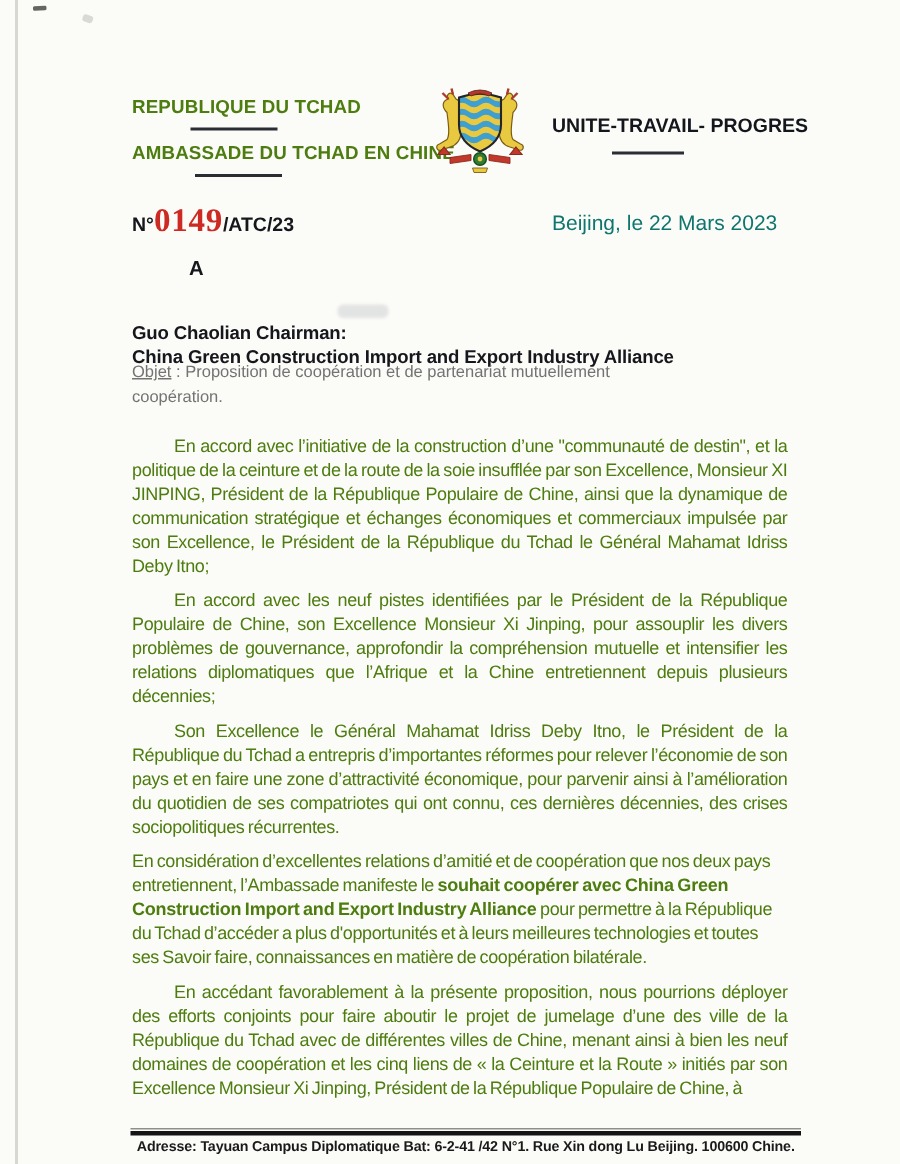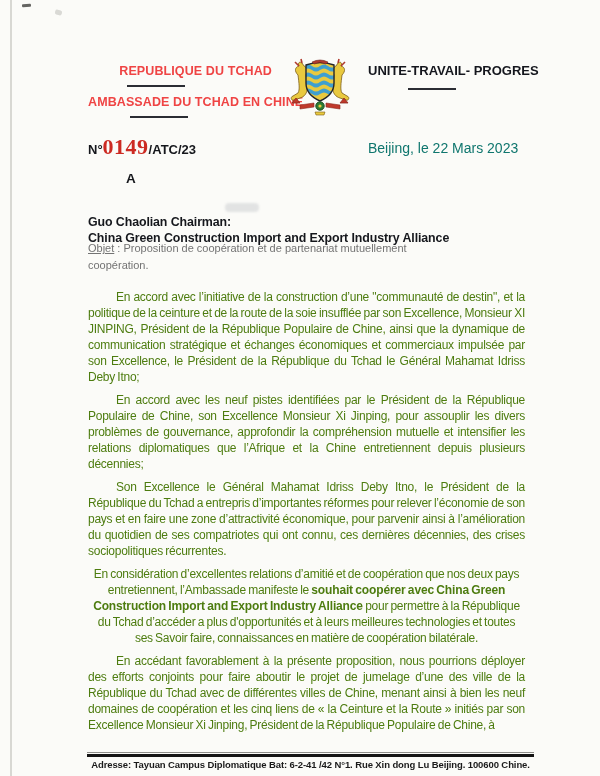--- a/index.html
+++ b/index.html
@@ -11,42 +11,42 @@
     color:#1d1f24;
   }
   
   .scan-edge{position:absolute;left:0;top:0;width:16px;height:776px;
     background:linear-gradient(to right,#c4c4bf 0px,#ececе8 3px,#f4f4f0 6px,rgba(244,244,240,0) 15px);}
   .scan-edge-line{position:absolute;left:10px;top:0;width:2px;height:776px;background:#cfcfc9;opacity:.8;}
   .mark1{position:absolute;left:22px;top:4px;width:9px;height:3px;background:#4a4a48;border-radius:1px;transform:rotate(-4deg);opacity:.85;}
   .mark2{position:absolute;left:55px;top:10px;width:7px;height:5px;background:#9a9a94;opacity:.35;border-radius:2px;transform:rotate(18deg);}
   .smudge{position:absolute;left:225px;top:203px;width:34px;height:9px;background:#8d939e;opacity:.22;border-radius:4px;filter:blur(1px);}
 
-  .hdr-left{position:absolute;left:88px;top:64px;font-weight:bold;font-size:12.5px;color:#ef4444;letter-spacing:.1px;text-align:center;}
+  .hdr-left{position:absolute;left:88px;top:64px;font-weight:bold;font-size:12.5px;color:#4d7c0f;letter-spacing:.1px;}
   .hdr-left .bar1{width:58px;height:2px;background:#2b2d34;margin:7px 0 8px 39px;}
   .hdr-left .bar2{width:58px;height:2px;background:#2b2d34;margin:7px 0 0 42px;}
-  .hdr-right{position:absolute;left:368px;top:63px;font-weight:bold;font-size:13px;color:#14161d;}
+  .hdr-right{position:absolute;left:368px;top:76px;font-weight:bold;font-size:13px;color:#14161d;}
   .hdr-right .bar{width:48px;height:2px;background:#2b2d34;margin:10px 0 0 40px;}
 
   .emblem{position:absolute;left:286px;top:57px;width:68px;height:60px;}
 
   .refline{position:absolute;left:88px;top:134px;display:flex;align-items:baseline;font-weight:bold;font-size:13px;color:#15171c;}
   .refline .num{font-family:"Liberation Serif", serif;font-size:22px;font-weight:bold;color:#cc2a22;letter-spacing:.5px;}
   .dateline{position:absolute;left:368px;top:140px;font-weight:normal;font-size:14px;color:#0f766e;}
 
   .salutation{position:absolute;left:126px;top:171px;font-weight:bold;font-size:13.5px;color:#15171c;}
   .recipient{position:absolute;left:88px;top:214px;font-weight:bold;font-size:12.4px;line-height:16px;color:#15171c;letter-spacing:-.1px;}
   .subject{position:absolute;left:88px;top:240px;font-weight:normal;font-size:11px;line-height:17px;color:#737373;width:460px;}
   .subject .u{text-decoration:underline;}
 
   .body-text{position:absolute;left:88px;top:289px;width:437px;font-size:12px;line-height:16px;
     letter-spacing:-.25px;word-spacing:-.8px;color:#4d7c0f;}
   .para{margin:0 0 7px 0;}
   .para.just{text-align:justify;}
-  .para.left{text-align:center;}
+  .para.left{text-align:left;}
   .para.ind{text-indent:28px;}
   .para .b{font-weight:bold;letter-spacing:-.15px;}
 
   .footer{position:absolute;left:87px;top:752px;width:447px;}
   .footer .thin{height:1px;background:#8e8e8a;}
   .footer .thick{height:3px;background:#141414;margin-top:1px;}
   .footer .addr{margin-top:2px;text-align:center;font-weight:bold;font-size:9.5px;color:#1a1a1a;letter-spacing:-.1px;white-space:nowrap;}
 </style>
 </head>
 <body>

